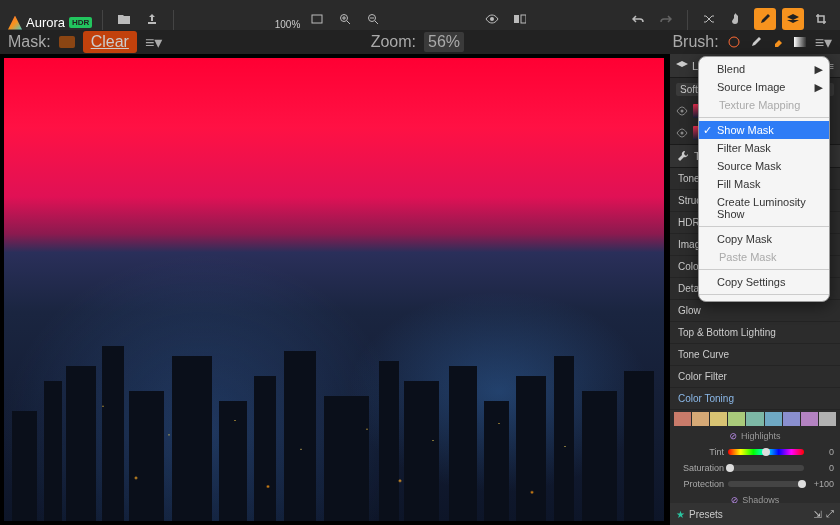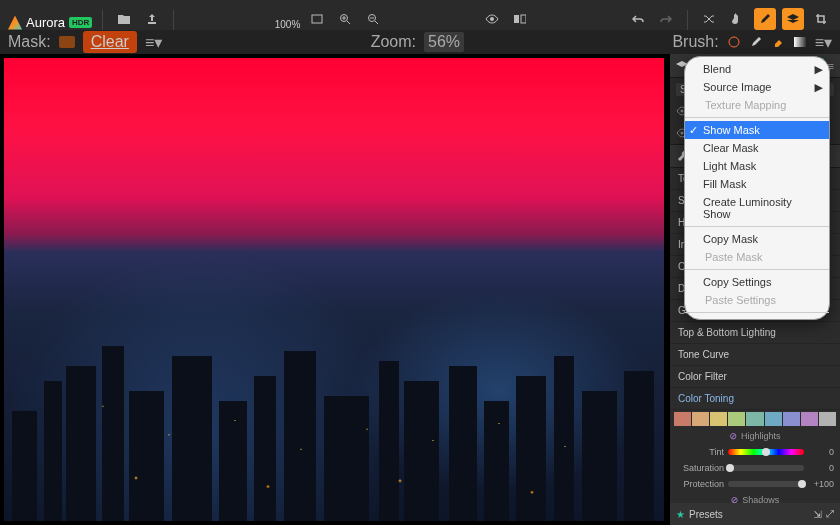--- a/index.html
+++ b/index.html
@@ -58,21 +58,21 @@
 .link-icon { color:#b98be8; }
 .slider-row { display:flex; align-items:center; padding:2px 6px; font-size:9px; color:#aaa; gap:4px; height:16px; }
 .slider-label { width:48px; text-align:right; }
 .slider-track { flex:1; height:6px; border-radius:3px; position:relative; }
 .gradient-track { background:linear-gradient(to right,#ff0000,#ffff00,#00ff00,#00ffff,#0000ff,#ff00ff,#ff0000); }
 .plain-track { background:#444; }
 .slider-thumb-dot { position:absolute; width:8px; height:8px; background:#ddd; border-radius:50%; top:-1px; transform:translateX(-50%); }
 .slider-val { width:26px; text-align:right; font-size:9px; }
 .presets-row { position:absolute; bottom:0; left:0; right:0; height:22px; background:#333; display:flex; align-items:center; padding:0 6px; font-size:10px; gap:4px; }
 .star { color:#2bc4a0; }
-.context-menu { position:absolute; top:56px; right:10px; width:146px; background:#f5f5f5; border:1px solid #999; border-radius:16px; box-shadow:0 4px 16px rgba(0,0,0,0.5); font-size:11px; color:#333; z-index:100; padding:3px 0; }
+.context-menu { position:absolute; top:56px; right:10px; width:132px; background:#f5f5f5; border:1px solid #999; border-radius:8px; box-shadow:0 4px 16px rgba(0,0,0,0.5); font-size:11px; color:#333; z-index:100; padding:3px 0; }
 .cm-item { padding:3px 18px; cursor:pointer; position:relative; }
 .cm-item.selected { background:#2e7cf6; color:#fff; }
 .cm-item.disabled { color:#aaa; cursor:default;padding-left:20px; }
 .cm-sep { height:1px; background:#ccc; margin:3px 0; }
 .cm-arrow { position:absolute; right:6px; }
 .cm-check { position:absolute; left:4px; }
 svg { display:block; }
 </style>
 </head>
 <body>
@@ -343,24 +343,23 @@
     </div>
   </div>
 </div>
 
 <div class="context-menu" id="ctx">
     <div class="cm-item">Blend<span class="cm-arrow">▶</span></div>
     <div class="cm-item">Source Image<span class="cm-arrow">▶</span></div>
     <div class="cm-item disabled">Texture Mapping</div>
     <div class="cm-sep"></div>
     <div class="cm-item selected">Show Mask<span class="cm-check">✓</span></div>
-    <div class="cm-item">Clear Mask</div>
-    <div class="cm-item">Light Mask</div>
+    <div class="cm-item">Filter Mask</div>
+    <div class="cm-item">Source Mask</div>
     <div class="cm-item">Fill Mask</div>
     <div class="cm-item">Create Luminosity Show</div>
     <div class="cm-sep"></div>
     <div class="cm-item">Copy Mask</div>
     <div class="cm-item disabled">Paste Mask</div>
     <div class="cm-sep"></div>
     <div class="cm-item">Copy Settings</div>
-    <div class="cm-item disabled">Paste Settings</div>
     <div class="cm-sep"></div>
   </div>
 
 </body></html>

